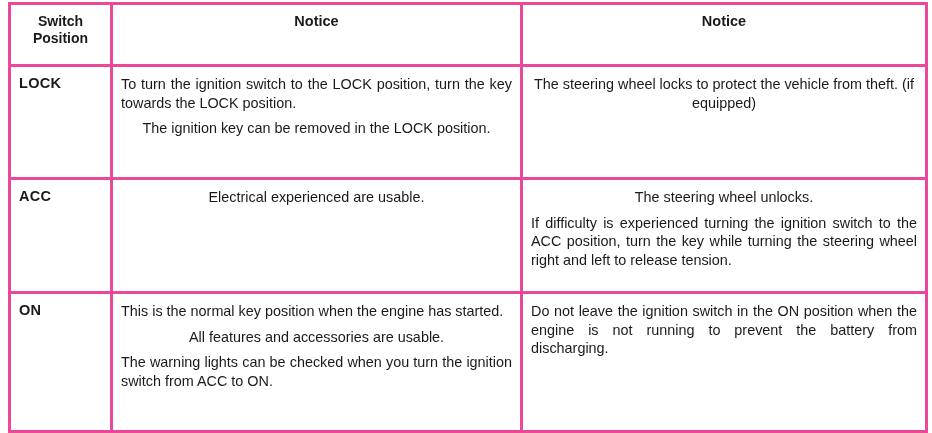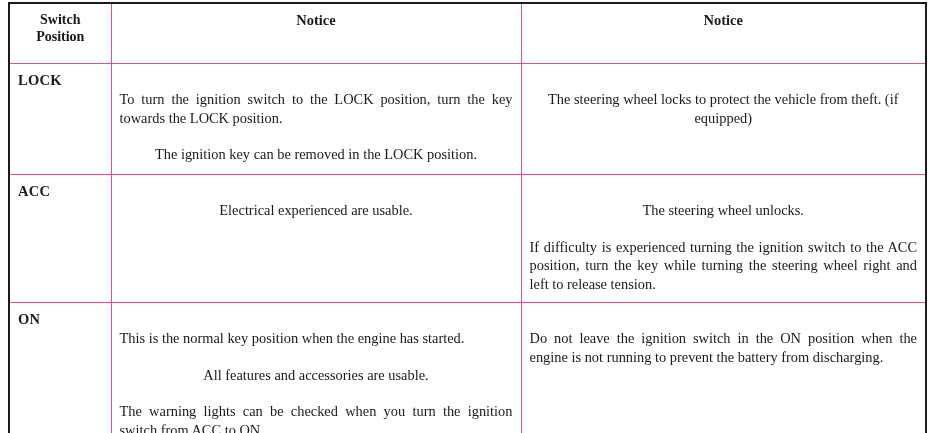--- a/index.html
+++ b/index.html
@@ -26,24 +26,23 @@
   table.switch-table {
     border-collapse: collapse;
     table-layout: fixed;
     width: 917px;
     height: 422px;
     border: 2px solid #1a1a1a;
   }
 
   table.switch-table td,
   table.switch-table th {
-    border: 1px solid #ec4899;
+    border: 3px solid #ec4899;
     vertical-align: top;
     padding: 8px;
-    font-family: Liberation Serif, serif;
   }
 
   
   col.col-pos    { width: 102px; }
   col.col-action { width: 410px; }
   col.col-notice { width: 405px; }
 
   
   thead th {
     height: 43px;
@@ -67,21 +66,21 @@
   }
 
   
   td.text-cell {
     padding: 5px 6px 5px 7px;
     font-size: 14.4px;
     line-height: 1.30;
   }
 
   td.text-cell p {
-    margin: 18px 0 7px 0;
+    margin: 0 0 7px 0;
   }
   td.text-cell p:last-child {
     margin-bottom: 0;
   }
 
   p.justify { text-align: justify; text-align-last: left; }
   p.plain   { text-align: center; }
 
   
   tr.row-lock  td { height: 94px; }

